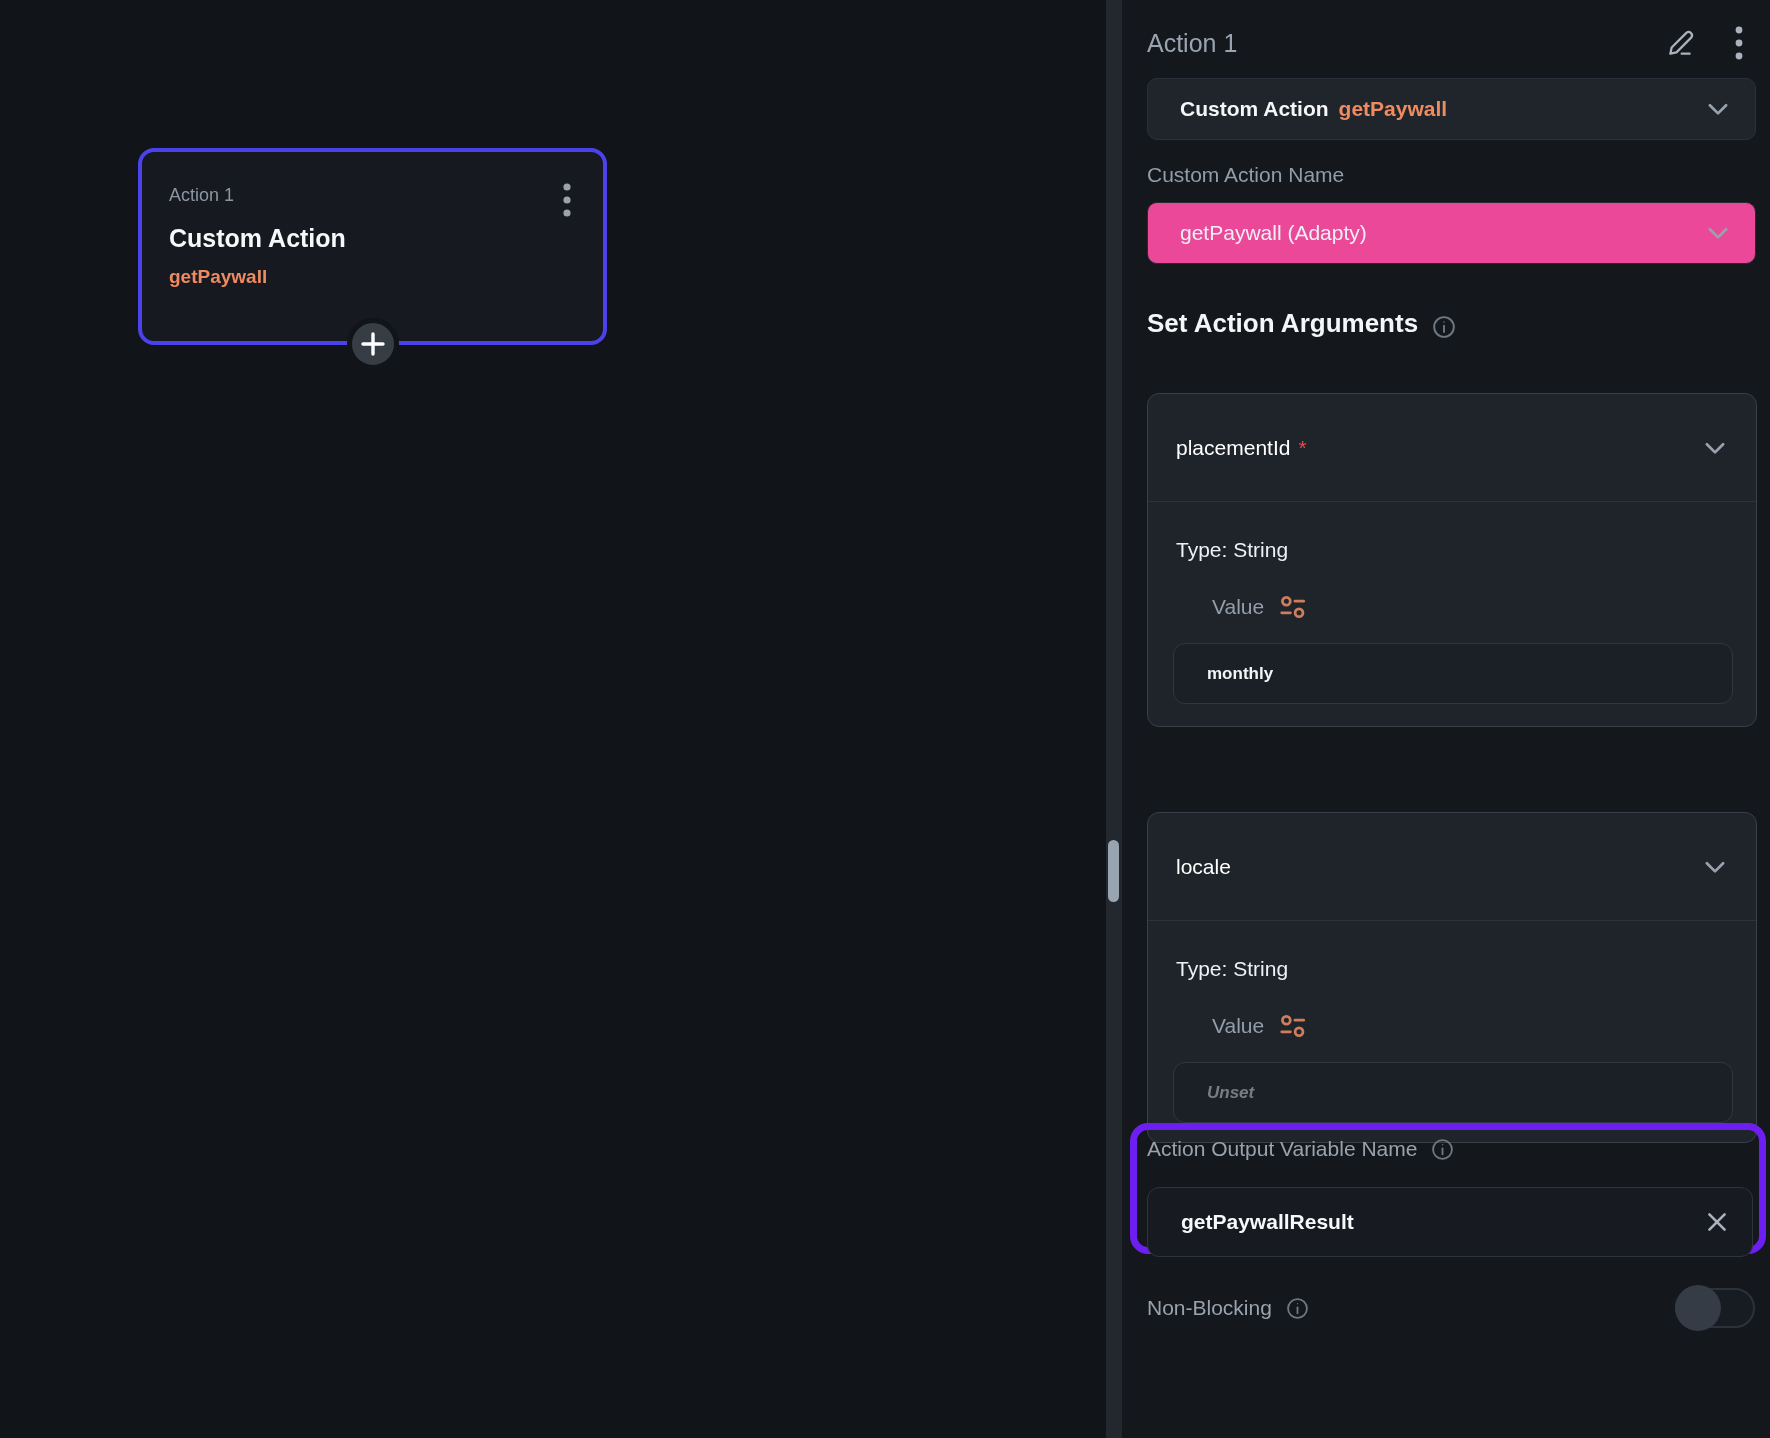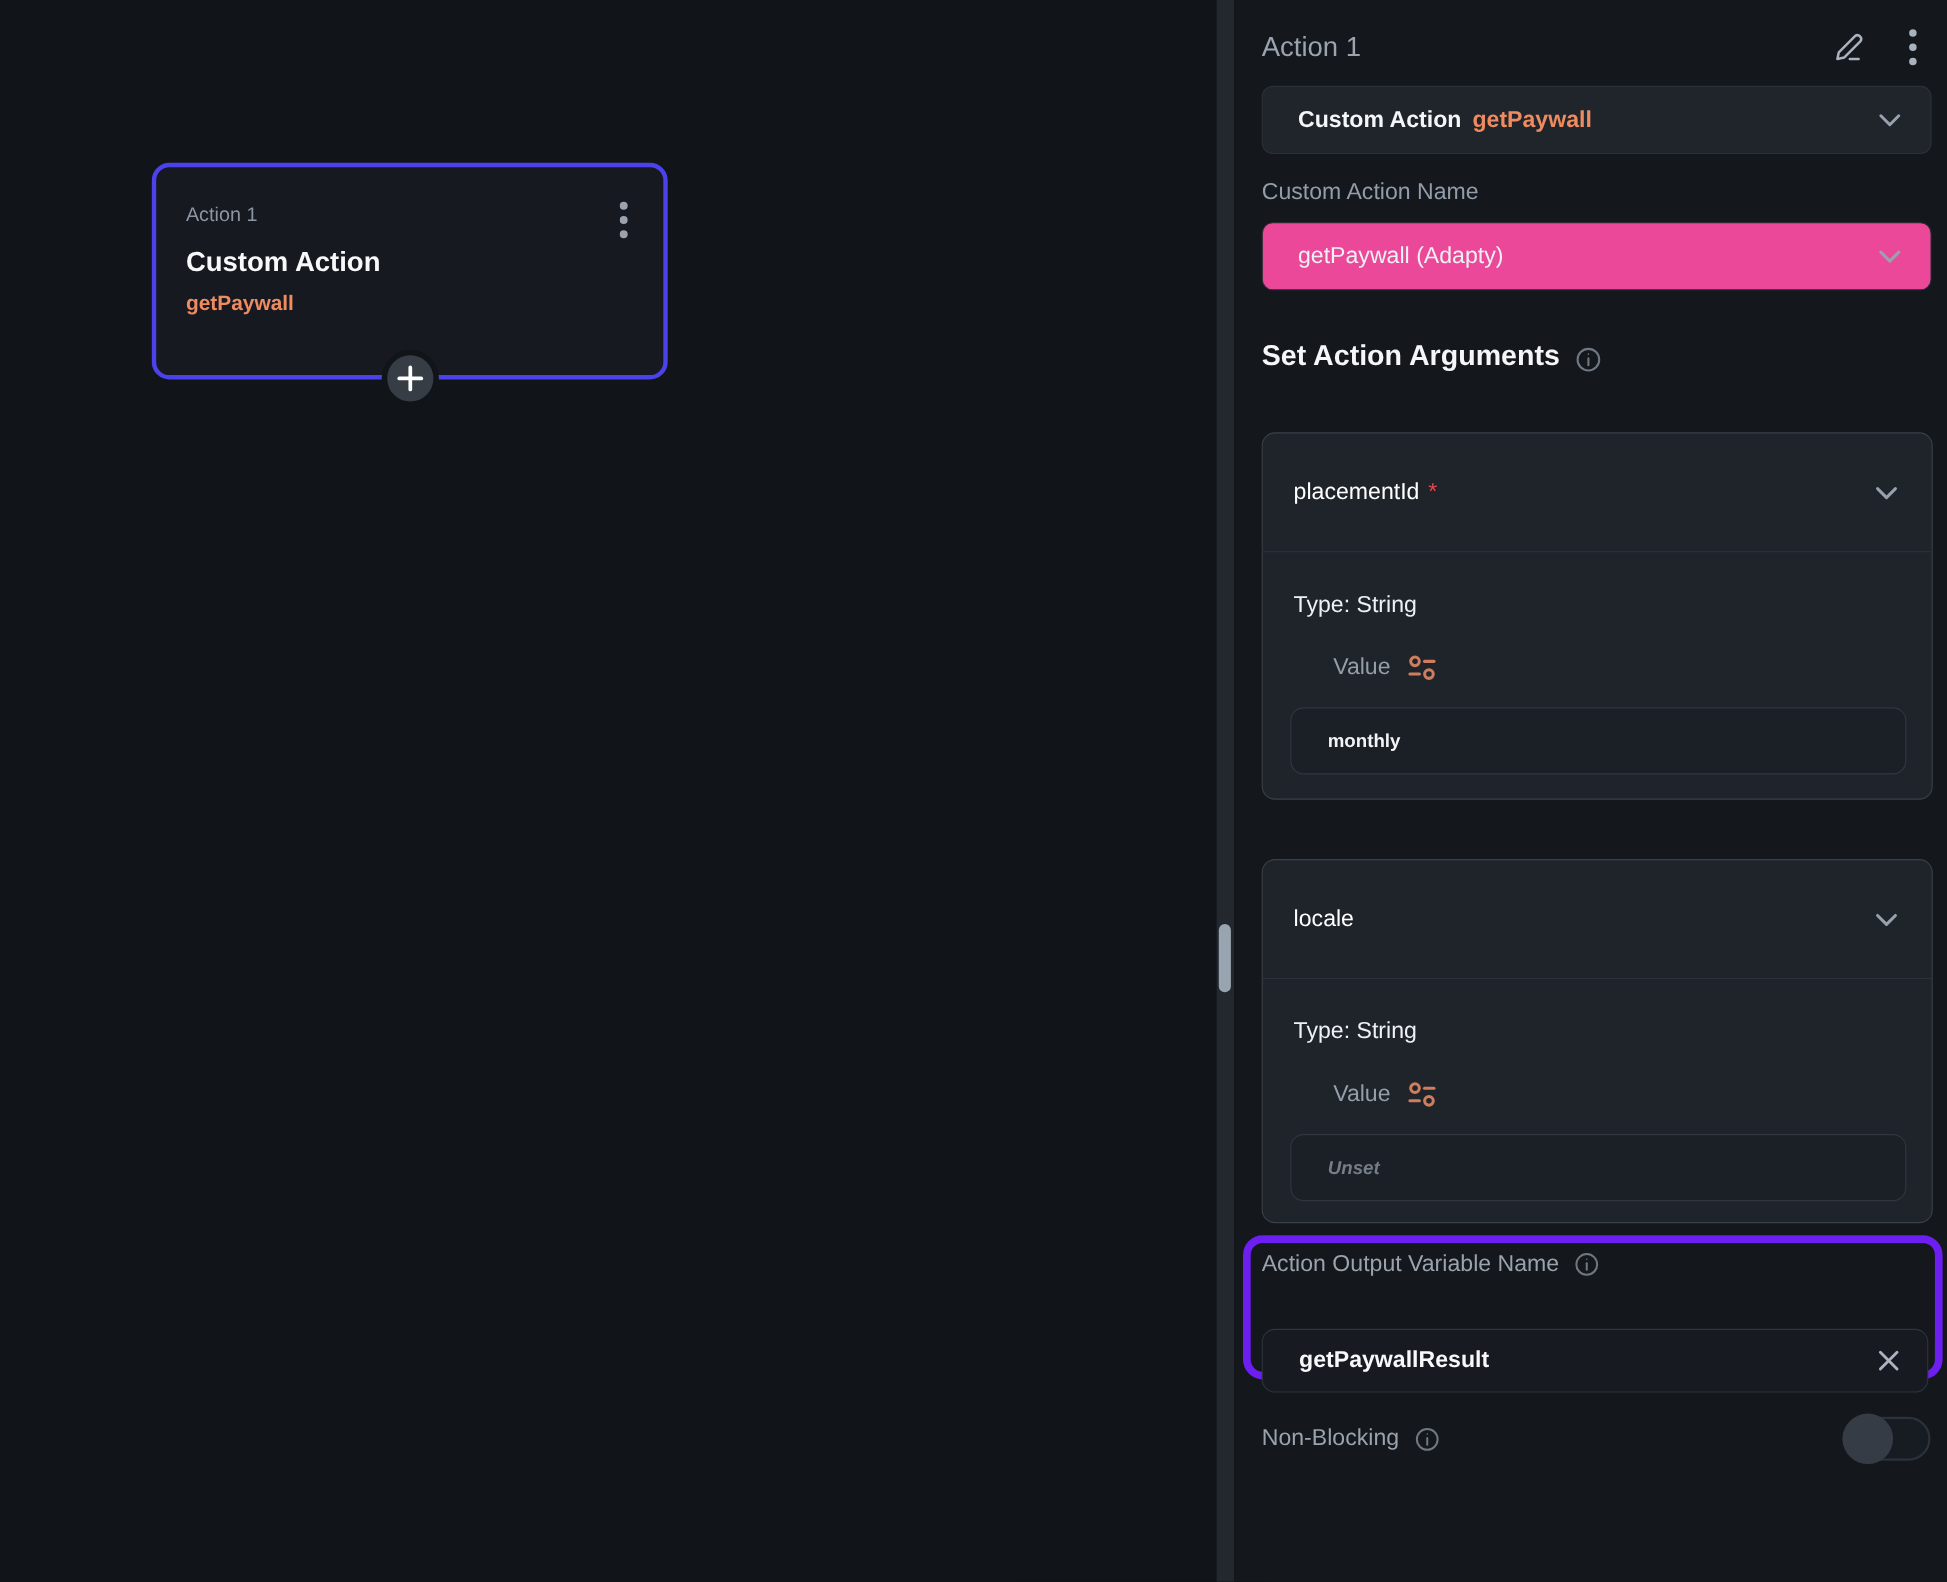--- a/index.html
+++ b/index.html
@@ -56,21 +56,21 @@
   .field-label { position:absolute; left:25px; top:163px; font-size:21px; color:#929daa; }
 
   .section-head { position:absolute; left:25px; top:308px; display:flex; align-items:flex-end; gap:14px; }
   .section-title { font-size:26px; font-weight:700; color:#f4f6f8; }
 
   .arg-card {
     position:absolute; left:25px; width:610px;
     background:#1f242b; border:1.5px solid #394049; border-radius:12px;
   }
   .arg-card.first  { top:393px; height:334px; }
-  .arg-card.second { top:781px; height:331px; }
+  .arg-card.second { top:812px; height:331px; }
   .arg-head { position:absolute; left:0; top:0; width:100%; height:108px;
     display:flex; align-items:center; padding:0 60px 0 28px;
     border-bottom:1.5px solid #2b323a; }
   .arg-name { font-size:21px; color:#ffffff; }
   .req-mark { font-size:21px; color:#e5484d; margin-left:8px; }
   .req-mark:empty { display:none; }
   .arg-head .chevron { position:absolute; right:26px; top:50%; transform:translateY(-50%); }
   .arg-type  { position:absolute; left:28px; top:144px; font-size:21px; color:#eef1f4; }
   .value-row { position:absolute; left:28px; top:200px; display:flex; align-items:center; gap:16px; }
   .value-label { font-size:21px; color:#939ea9;margin-left:36px; }
@@ -82,25 +82,24 @@
   .arg-input-text { font-size:17px; font-weight:700; color:#f2f4f6; }
   .arg-input[data-state="unset"] .arg-input-text { color:#757d87; font-style:italic; }
 
   .hl-box {
     position:absolute; left:8px; top:1123px; width:636px; height:131px;
     border:7px solid #6C1FF0; border-radius:18px; background:transparent;
   }
   .out-label-row { position:absolute; left:10px; top:7px; display:flex; align-items:center; gap:14px; }
   .out-label { font-size:21px; color:#99a3ae; }
   .out-input {
-    position:absolute; left:10px; top:57px; width:606px; height:58px;
+    position:absolute; left:10px; top:57px; width:606px; height:70px;
     border:1.5px solid #2e343c; border-radius:12px; background:#171b21;
     display:flex; align-items:center; justify-content:space-between;
     padding:0 22px 0 33px;
-    margin-top:21px;
   }
   .out-input-text { font-size:21px; font-weight:700; color:#f6f8fa; }
 
   .nb-row { position:absolute; left:25px; top:1284px; width:609px; height:48px;
     display:flex; align-items:center; justify-content:space-between;text-align:center; }
   .nb-left { display:flex; align-items:center; gap:14px; }
   .nb-label { font-size:21px; color:#99a3ae; }
   .toggle { position:relative; width:80px; height:40px; border-radius:20px;
     border:2px solid #2b323a; background:#171c22; margin-right:1px; }
   .toggle-knob { position:absolute; width:46px; height:46px; border-radius:50%;

